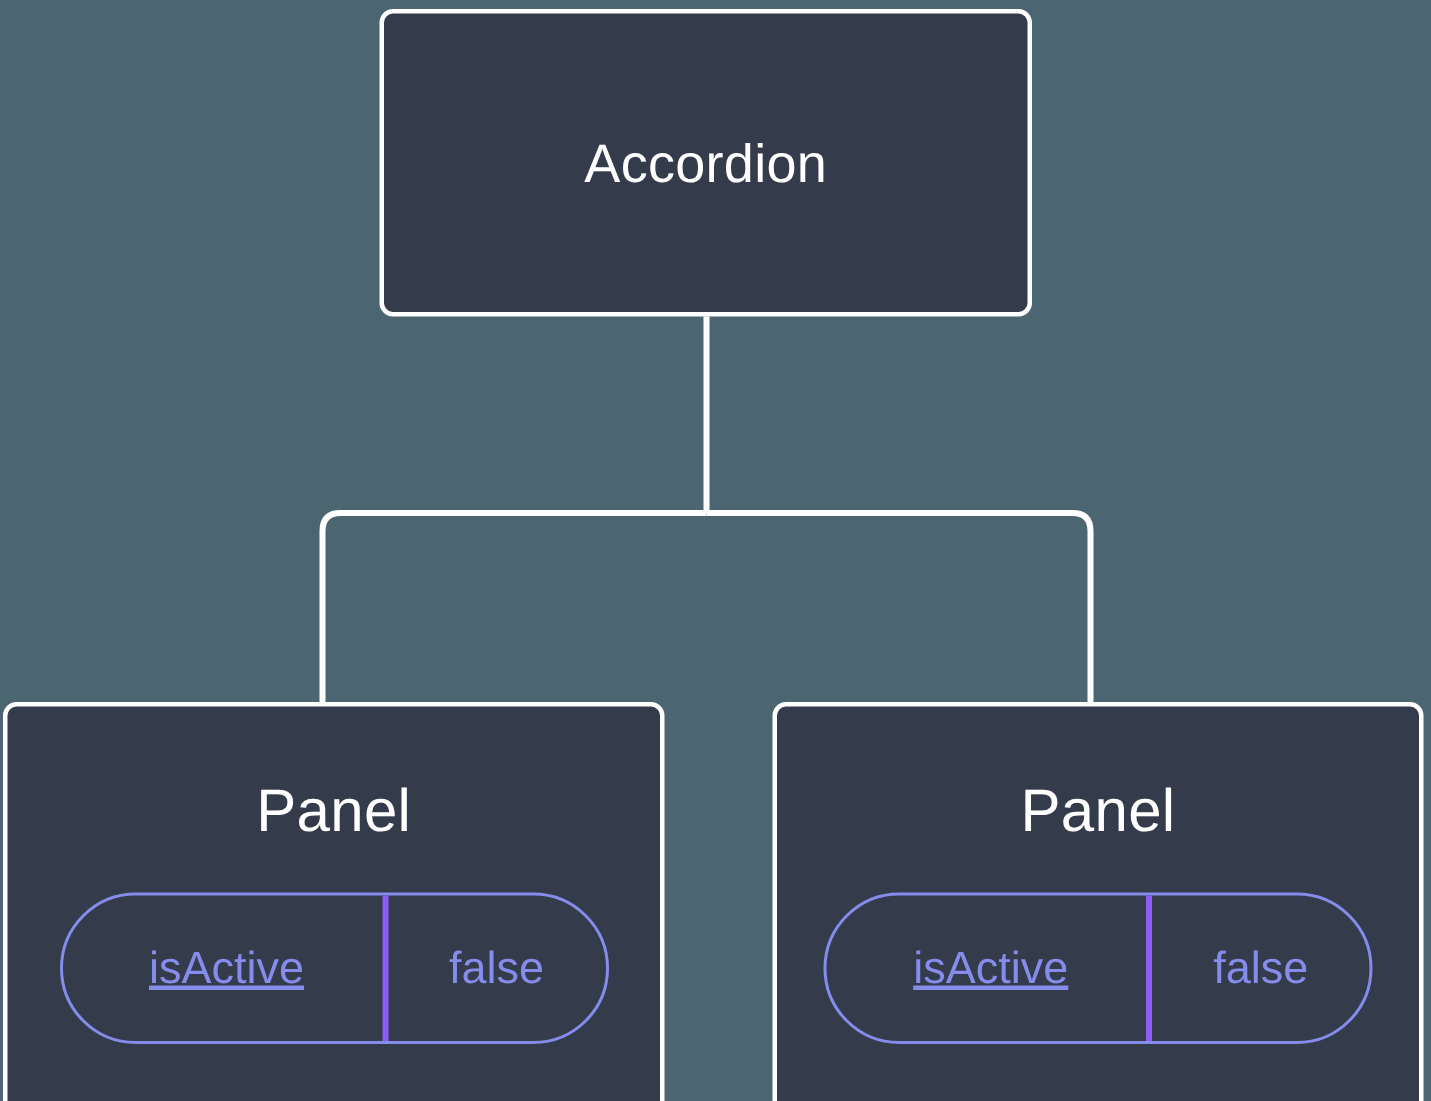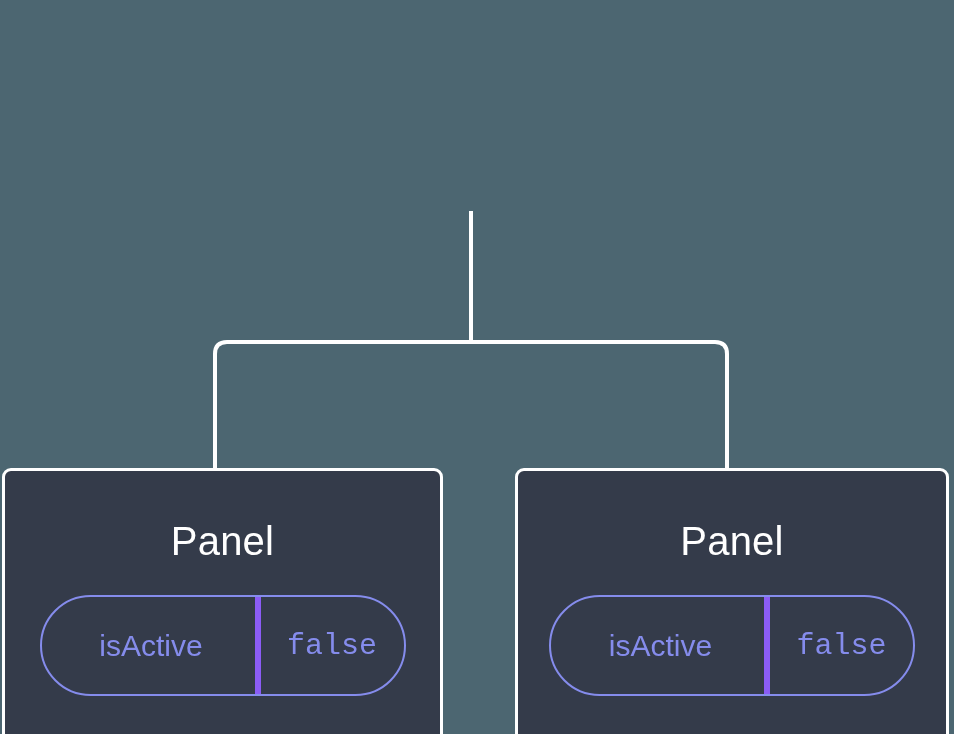--- a/index.html
+++ b/index.html
@@ -112,42 +112,45 @@
     color: #858cec;
     font-size: 30px;
     line-height: 1;
     white-space: nowrap;
     box-sizing: border-box;
   }
 
   .pill-key {
     flex: 0 0 213px;
     padding-left: 6px;
+    text-decoration: underline;
   }
 
   .pill-val {
     flex: 1 1 auto;
-    border-left: 6px solid #8b5cf6;
-    font-family: Liberation Mono, monospace;
+    border-left: 4px solid #8b5cf6;
   }
 </style>
 </head>
 <body>
 
 <div id="canvas">
 
   <svg id="edges" viewBox="0 0 954 734" width="954" height="734" fill="none" xmlns="http://www.w3.org/2000/svg">
 
     <path d="M471 211 L471 342" stroke="#ffffff" stroke-width="4" stroke-linecap="butt"></path>
 
     <path d="M471 342 L227 342 Q215 342 215 354 L215 468" stroke="#ffffff" stroke-width="4" stroke-linecap="butt" stroke-linejoin="round"></path>
 
     <path d="M471 342 L715 342 Q727 342 727 354 L727 468" stroke="#ffffff" stroke-width="4" stroke-linecap="butt" stroke-linejoin="round"></path>
   </svg>
 
+  <div class="node node-root">
+    <div class="node-title">Accordion</div>
+  </div>
 
   <div class="node node-leaf node-leaf-left">
     <div class="node-title">Panel</div>
     <div class="pill pill-left">
       <div class="pill-cell pill-key">isActive</div>
       <div class="pill-cell pill-val">false</div>
     </div>
   </div>
 
   <div class="node node-leaf node-leaf-right">

